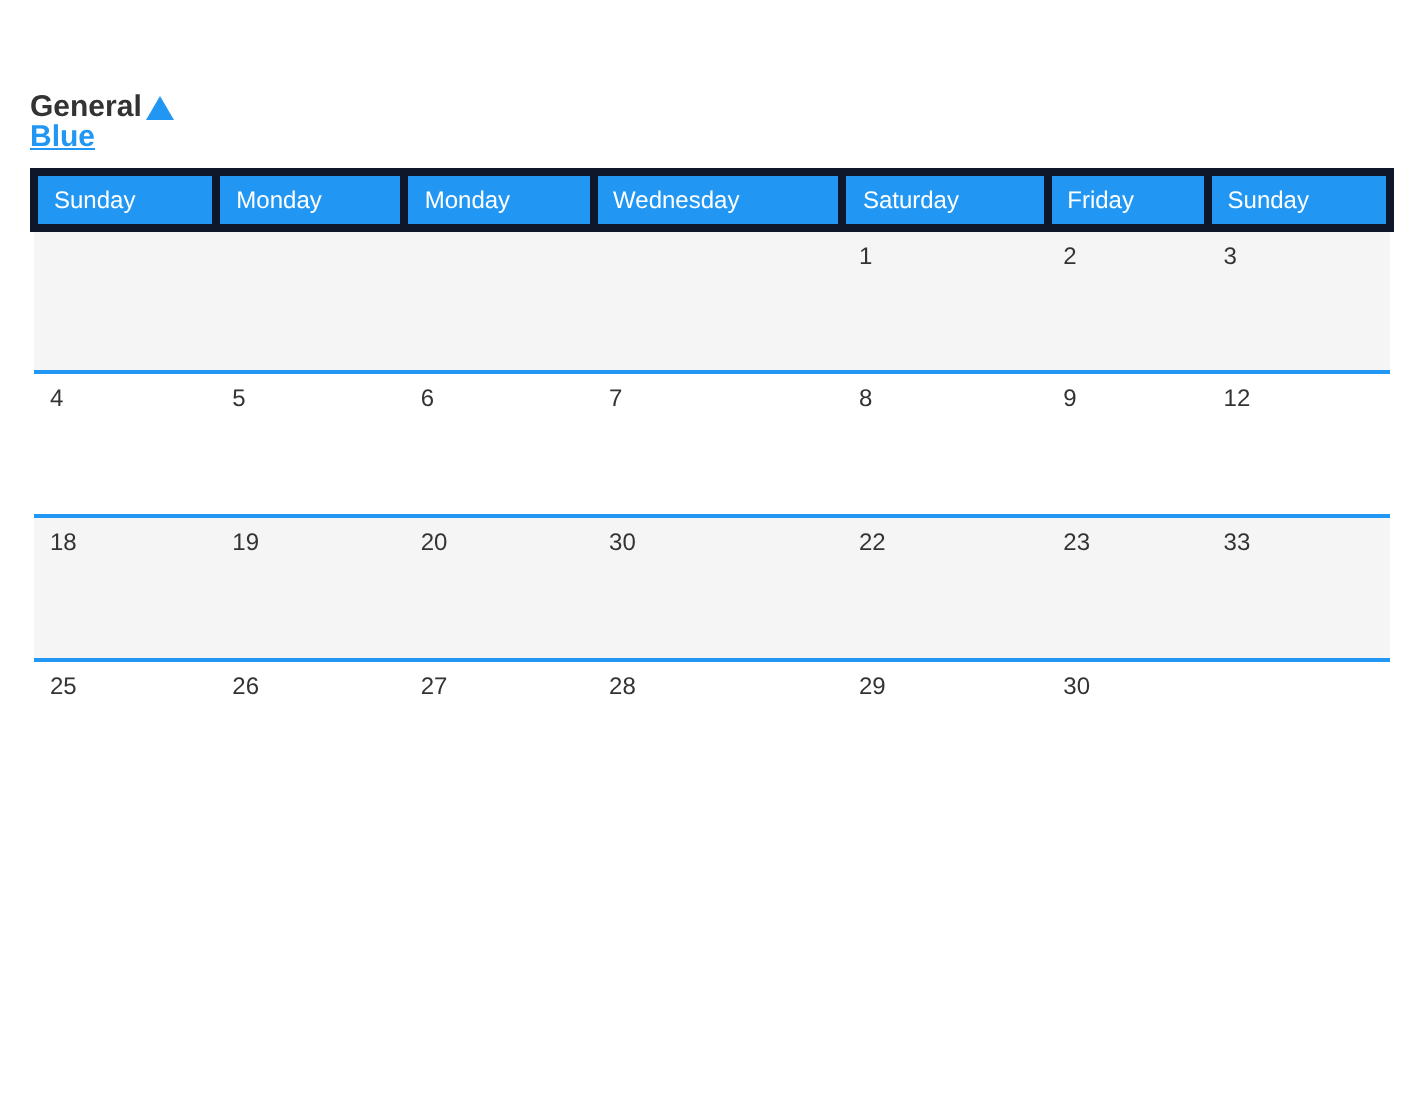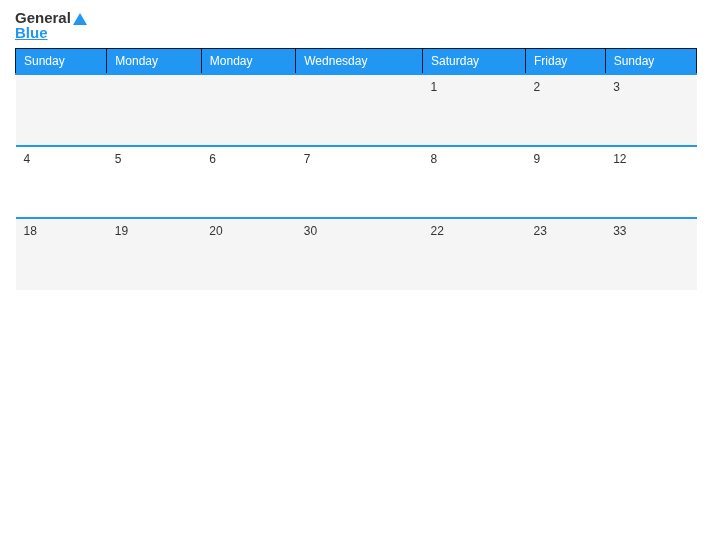--- a/index.html
+++ b/index.html
@@ -27,20 +27,21 @@
       display: flex;
       flex-direction: column;
       align-items: flex-start;
       line-height: 1;
     }
     .logo-general {
       font-size: 15px;
       font-weight: bold;
       color: #333;
       letter-spacing: 0;
+      margin-top: 36px;
     }
     .logo-blue {
       font-size: 15px;
       font-weight: bold;
       color: #2196F3;
       letter-spacing: 0;
       text-decoration: underline;
     }
     .logo-triangle {
       display: inline-block;
@@ -70,21 +71,21 @@
       width: 100%;
       border-collapse: collapse;
     }
     .calendar-table thead tr th {
       background: #2196F3;
       color: #fff;
       font-size: 12px;
       font-weight: normal;
       text-align: left;
       padding: 5px 8px;
-      border: 1px solid #0f172a;
+      border: 4px solid #0f172a;
     }
     .calendar-table tbody tr {
       height: 72px;
     }
     .calendar-table tbody tr td {
       border-top: 2px solid #2196F3;
       border-left: none;
       border-right: none;
       border-bottom: none;
       vertical-align: top;
@@ -154,15 +155,24 @@
         </tr>
         <tr>
           <td><span class="day-num">18</span></td>
           <td><span class="day-num">19</span></td>
           <td><span class="day-num">20</span></td>
           <td><span class="day-num">30</span></td>
           <td><span class="day-num">22</span></td>
           <td><span class="day-num">23</span></td>
           <td><span class="day-num">33</span></td>
         </tr>
+        <tr>
+          <td><span class="day-num">25</span></td>
+          <td><span class="day-num">26</span></td>
+          <td><span class="day-num">27</span></td>
+          <td><span class="day-num">28</span></td>
+          <td><span class="day-num">29</span></td>
+          <td><span class="day-num">30</span></td>
+          <td class="empty-cell"></td>
+        </tr>
       </tbody>
   </table>
 </div>
 
 </body></html>

